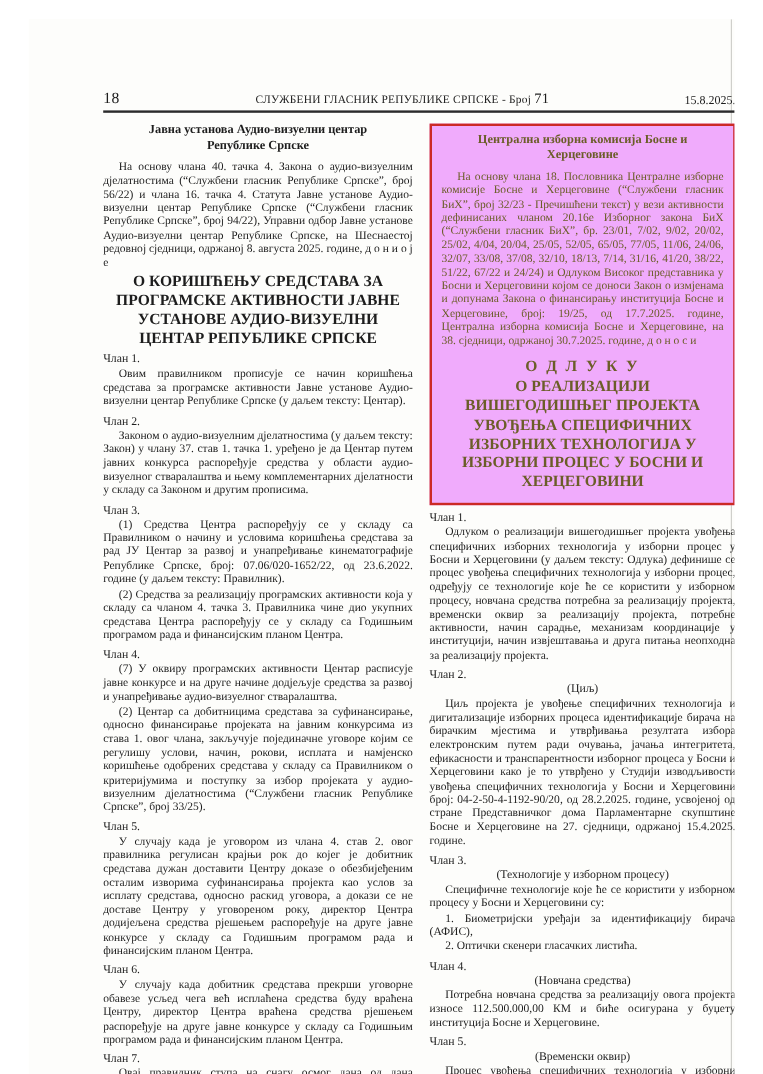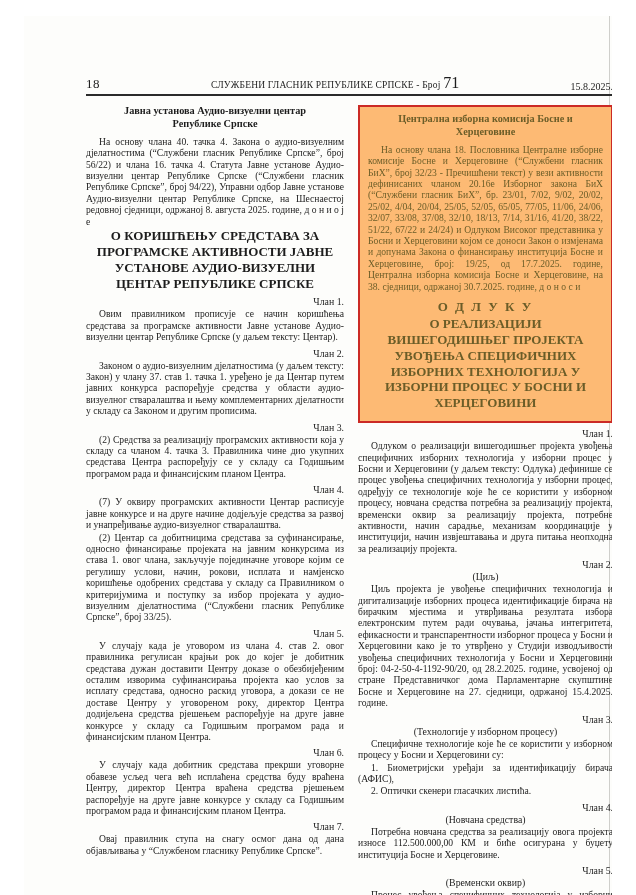--- a/index.html
+++ b/index.html
@@ -9,37 +9,37 @@
     overflow:hidden; margin:16px auto;
   }
   .scan-edge { position:absolute; top:0; right:2px; width:1px; height:100%; background:#cfcfcb; }
   .inner { position:absolute; left:62px; top:58px; width:527px; }
 
   
   .hdr { display:flex; justify-content:space-between; align-items:flex-end;
          border-bottom:2px solid #2b2b2b; padding-bottom:2px; }
   .hdr .pnum { font-size:13px; letter-spacing:.5px; }
   .hdr .mast { font-size:9.5px; letter-spacing:.2px; white-space:nowrap; }
-  .hdr .mast .issue { font-size:16px; }
+  .hdr .mast .issue { font-size:12px; }
   .hdr .date { font-size:10px; }
 
   
   .cols { display:flex; gap:14px; margin-top:9px; }
   .col-l { width:258px; }
   .col-r { width:255px; }
 
   .org { font-size:10.3px; font-weight:bold; text-align:center; line-height:1.25;
          margin:0 18px 5px; }
   p.body { font-size:9.6px; line-height:1.19; text-align:justify; text-indent:13px;
            margin:0 0 1px; }
   .doc-title { text-align:center; font-weight:bold; font-size:14px; letter-spacing:2px;
                margin:6px 0 1px; }
   .doc-sub { text-align:center; font-weight:bold; font-size:13px; line-height:1.22;
              margin:1px 2px 3px; }
-  .art-h { text-align:right; font-size:9.8px; font-weight:normal; margin:5px 0 1px; }
+  .art-h { text-align:left; font-size:9.8px; font-weight:normal; margin:5px 0 1px; }
   .art-sh { text-align:center; font-size:9.8px; font-weight:normal; margin:0 0 1px; }
 
   
   .notice { border:2px solid #cb2a25; background:#fbf7a1; color:#6b5d28;
             padding:5px 8px 9px; margin-bottom:3px; }
   .notice .org { margin:1px 14px 5px; }
   .notice p.body { margin-bottom:0; }
   .notice .doc-title { letter-spacing:2px; font-size:13px; margin-top:7px; }
   .notice .doc-sub { margin-bottom:1px; }
 </style>
@@ -67,20 +67,21 @@
         <section>
           <div class="art-h">Члан 1.</div>
           <p class="body">Овим правилником прописује се начин коришћења средстава за програмске активности Јавне установе Аудио-визуелни центар Републике Српске (у даљем тексту: Центар).</p>
         </section>
         <section>
           <div class="art-h">Члан 2.</div>
           <p class="body">Законом о аудио-визуелним дјелатностима (у даљем тексту: Закон) у члану 37. став 1. тачка 1. уређено је да Центар путем јавних конкурса распоређује средства у области аудио-визуелног стваралаштва и њему комплементарних дјелатности у складу са Законом и другим прописима.</p>
         </section>
         <section>
           <div class="art-h">Члан 3.</div>
+          <p class="body">(1) Средства Центра распоређују се у складу са Правилником о начину и условима коришћења средстава за рад ЈУ Центар за развој и унапређивање кинематографије Републике Српске, број: 07.06/020-1652/22, од 23.6.2022. године (у даљем тексту: Правилник).</p>
           <p class="body">(2) Средства за реализацију програмских активности која у складу са чланом 4. тачка 3. Правилника чине дио укупних средстава Центра распоређују се у складу са Годишњим програмом рада и финансијским планом Центра.</p>
         </section>
         <section>
           <div class="art-h">Члан 4.</div>
           <p class="body">(7) У оквиру програмских активности Центар расписује јавне конкурсе и на друге начине додјељује средства за развој и унапређивање аудио-визуелног стваралаштва.</p>
           <p class="body">(2) Центар са добитницима средстава за суфинансирање, односно финансирање пројеката на јавним конкурсима из става 1. овог члана, закључује појединачне уговоре којим се регулишу услови, начин, рокови, исплата и намјенско коришћење одобрених средстава у складу са Правилником о критеријумима и поступку за избор пројеката у аудио-визуелним дјелатностима (“Службени гласник Републике Српске”, број 33/25).</p>
         </section>
         <section>
           <div class="art-h">Члан 5.</div>
           <p class="body">У случају када је уговором из члана 4. став 2. овог правилника регулисан крајњи рок до којег је добитник средстава дужан доставити Центру доказе о обезбијеђеним осталим изворима суфинансирања пројекта као услов за исплату средстава, односно раскид уговора, а докази се не доставе Центру у уговореном року, директор Центра додијељена средства рјешењем распоређује на друге јавне конкурсе у складу са Годишњим програмом рада и финансијским планом Центра.</p>
@@ -90,21 +91,21 @@
           <p class="body">У случају када добитник средстава прекрши уговорне обавезе усљед чега већ исплаћена средства буду враћена Центру, директор Центра враћена средства рјешењем распоређује на друге јавне конкурсе у складу са Годишњим програмом рада и финансијским планом Центра.</p>
         </section>
         <section>
           <div class="art-h">Члан 7.</div>
           <p class="body">Овај правилник ступа на снагу осмог дана од дана објављивања у “Службеном гласнику Републике Српске”.</p>
         </section>
 
       </div>
 
       <div class="col-r">
-        <div class="notice" style="background-color: #fdba74; border-color: rgb(203, 42, 37); color: rgb(107, 93, 40);">
+        <div class="notice" style="background-color: #f0abfc; border-color: rgb(203, 42, 37); color: rgb(107, 93, 40);">
           <h3 class="org">Централна изборна комисија Босне и Херцеговине</h3>
           <p class="body">На основу члана 18. Пословника Централне изборне комисије Босне и Херцеговине (“Службени гласник БиХ”, број 32/23 - Пречишћени текст) у вези активности дефинисаних чланом 20.16е Изборног закона БиХ (“Службени гласник БиХ”, бр. 23/01, 7/02, 9/02, 20/02, 25/02, 4/04, 20/04, 25/05, 52/05, 65/05, 77/05, 11/06, 24/06, 32/07, 33/08, 37/08, 32/10, 18/13, 7/14, 31/16, 41/20, 38/22, 51/22, 67/22 и 24/24) и Одлуком Високог представника у Босни и Херцеговини којом се доноси Закон о измјенама и допунама Закона о финансирању институција Босне и Херцеговине, број: 19/25, од 17.7.2025. године, Централна изборна комисија Босне и Херцеговине, на 38. сједници, одржаној 30.7.2025. године,  д о н о с и</p>
           <div class="doc-title">О Д Л У К У</div>
           <div class="doc-sub">О РЕАЛИЗАЦИЈИ ВИШЕГОДИШЊЕГ ПРОЈЕКТА УВОЂЕЊА СПЕЦИФИЧНИХ ИЗБОРНИХ ТЕХНОЛОГИЈА У ИЗБОРНИ ПРОЦЕС У БОСНИ И ХЕРЦЕГОВИНИ</div>
         </div>
 
         <section>
           <div class="art-h">Члан 1.</div>
           <p class="body">Одлуком о реализацији вишегодишњег пројекта увођења специфичних изборних технологија у изборни процес у Босни и Херцеговини (у даљем тексту: Одлука) дефинише се процес увођења специфичних технологија у изборни процес, одређују се технологије које ће се користити у изборном процесу, новчана средства потребна за реализацију пројекта, временски оквир за реализацију пројекта, потребне активности, начин сарадње, механизам координације у институцији, начин извјештавања и друга питања неопходна за реализацију пројекта.</p>
         </section>

